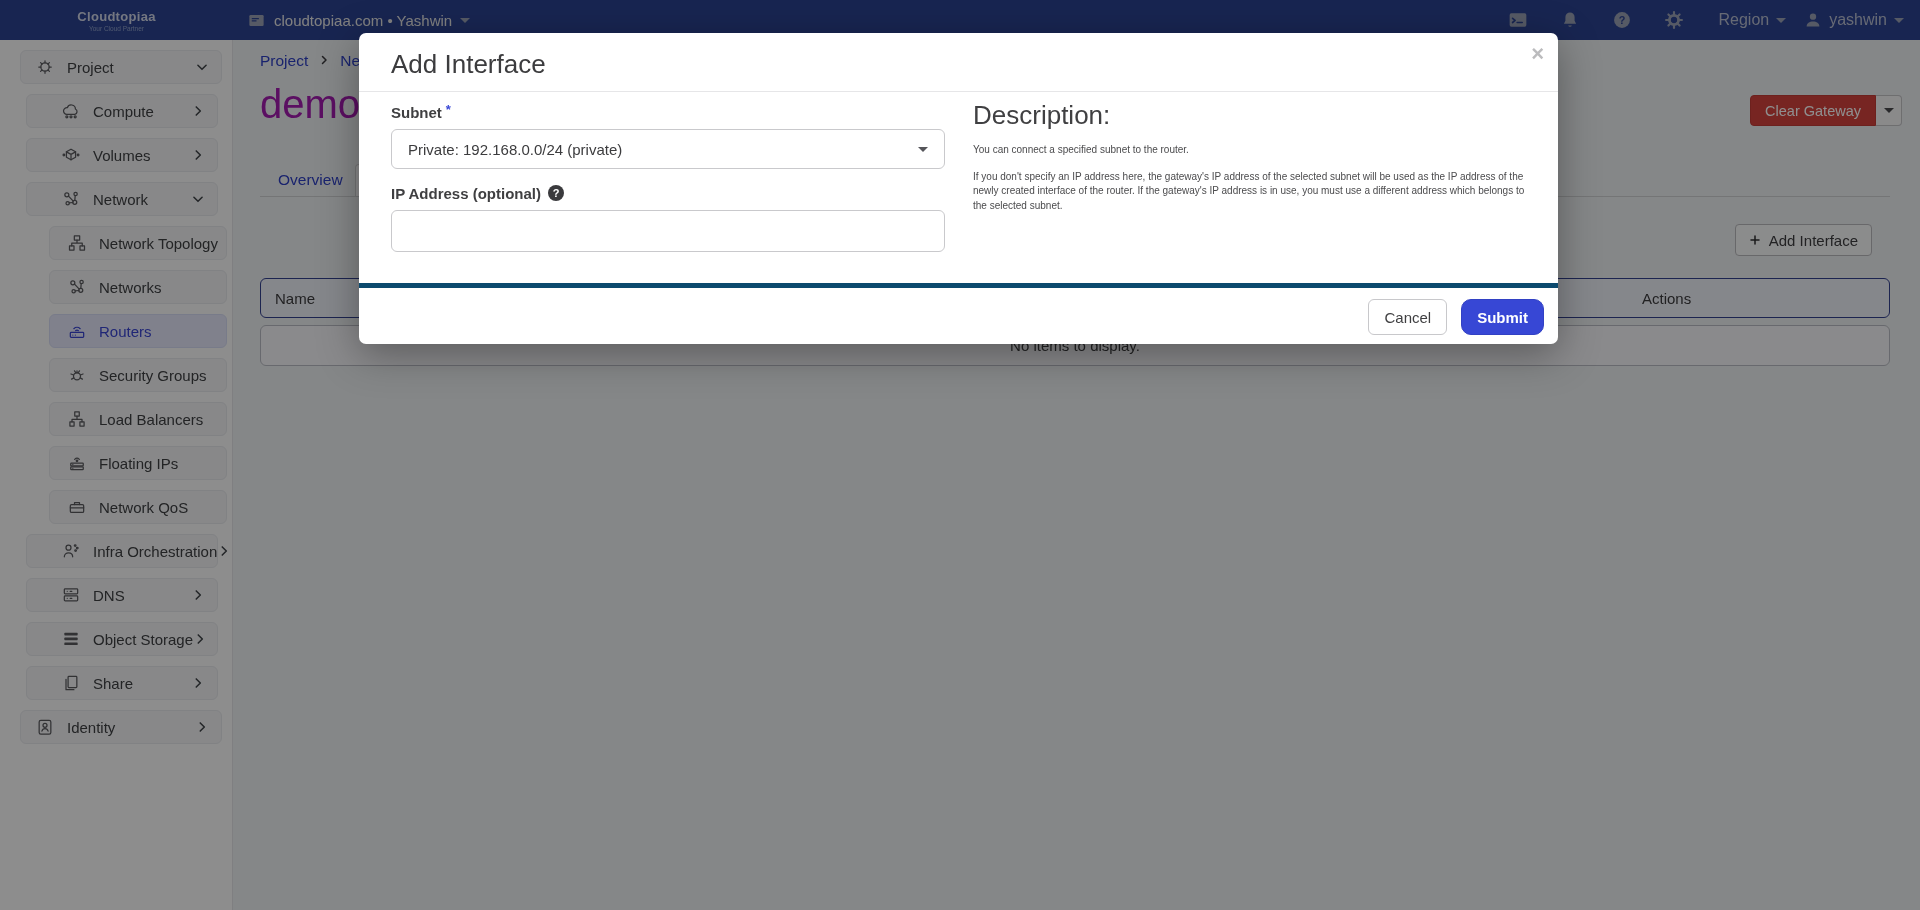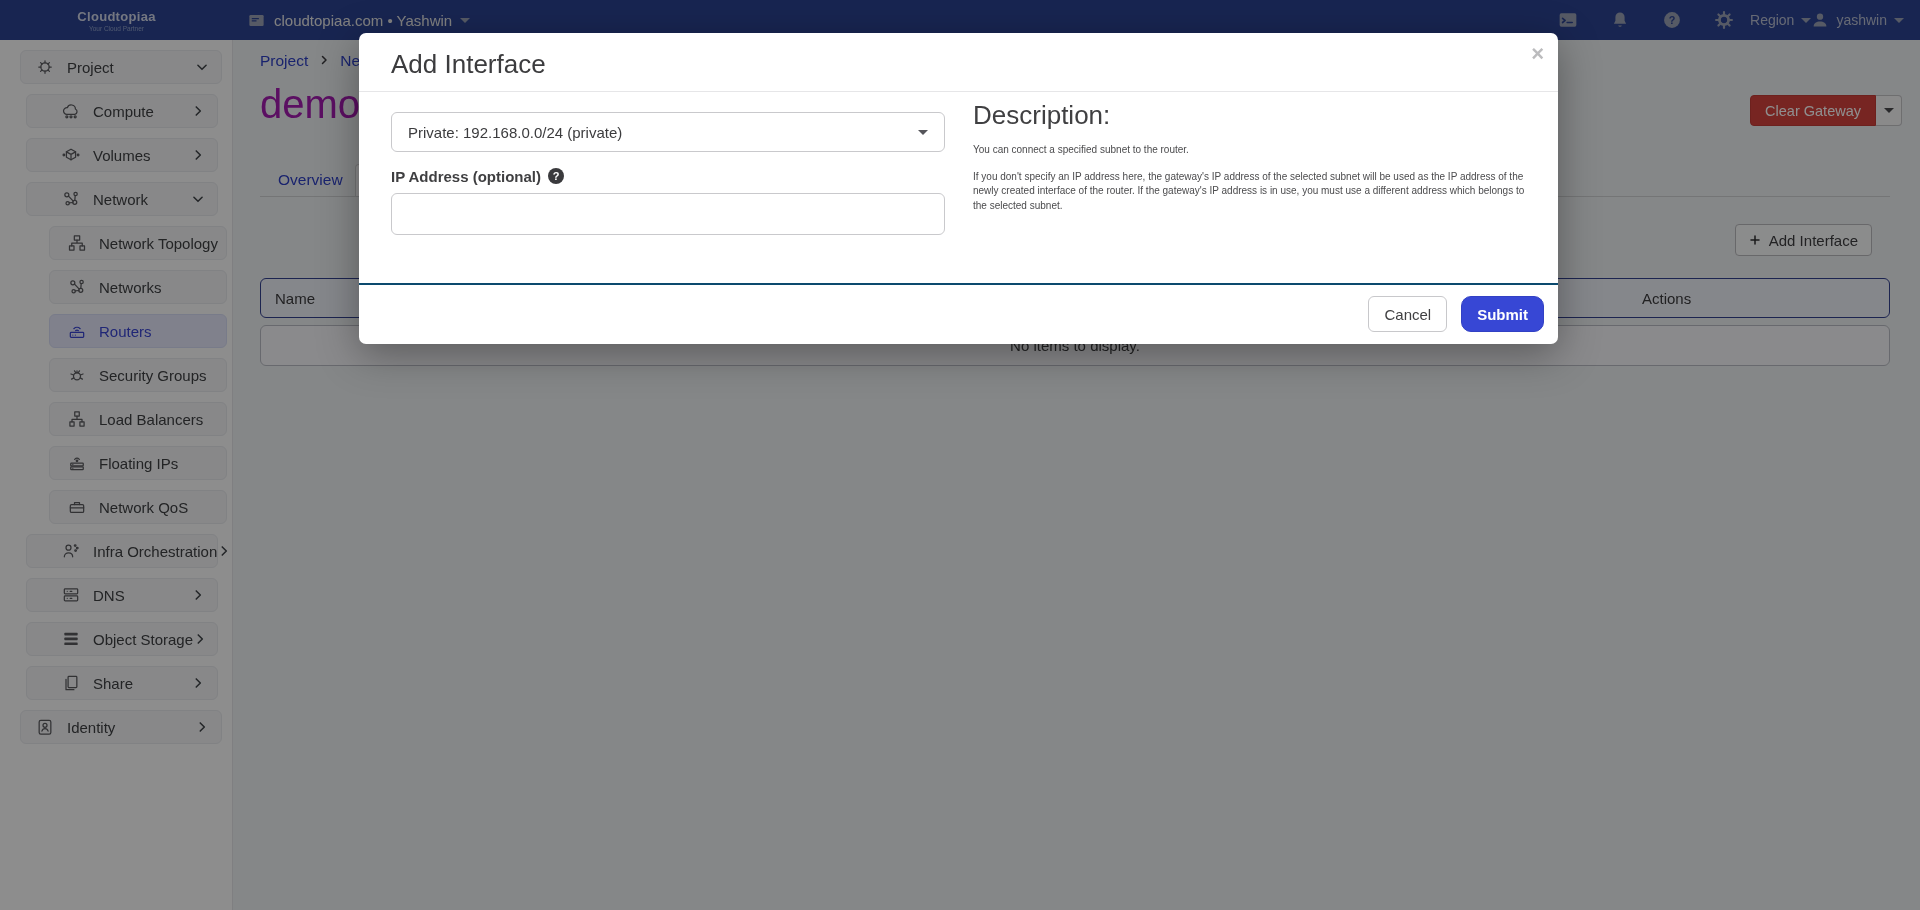--- a/index.html
+++ b/index.html
@@ -12,21 +12,21 @@
   .brand { width:233px; display:flex; flex-direction:column; align-items:center; }
   .brand-title { color:#cfd5e6; font-weight:bold; font-size:13px; letter-spacing:.3px; }
   .brand-tag { color:#8fa0c8; font-size:6.5px; margin-top:1px; }
   .nav-context { display:flex; align-items:center; gap:8px; color:#e5e5e5;
     font-size:15px; margin-left:14px; cursor:pointer; }
   .nav-right { margin-left:auto; display:flex; align-items:center; gap:0;
     padding-right:16px; }
   .nav-icon-btn { width:52px; height:40px; display:flex; align-items:center;
     justify-content:center; cursor:pointer; }
   .nav-drop { display:flex; align-items:center; gap:7px; color:#b7bdd0;
-    font-size:14px; cursor:pointer;justify-content:space-between; }
+    font-size:16px; margin-left:18px; cursor:pointer;justify-content:space-between; }
   .caret { width:0; height:0; border-left:5px solid transparent;
     border-right:5px solid transparent; border-top:5px solid #9aa1b5; }
   .caret.dark { border-top-color:#4a4a4e; }
 
   
   .sidebar { position:absolute; left:0; top:40px; width:233px; height:870px;
     background:#fbfbfc; border-right:1px solid #e2e3e6; z-index:5; }
   .side-item { position:absolute; height:34px; background:#f2f3f5;
     border:1px solid #e7e8eb; border-radius:6px; display:flex; align-items:center;
     cursor:pointer; color:#3f4043; font-size:15px; }
@@ -105,21 +105,21 @@
   .fake-select .caret { margin-left:auto; border-top-color:#55555a; }
   .text-input { margin-top:8px; width:554px; height:42px; border:1px solid #c9c9cc;
     border-radius:6px; padding:0 14px; font-size:15px; color:#3c3c3e;
     font-family:"Liberation Sans",sans-serif; }
   .help-dot { width:16px; height:16px; border-radius:50%; background:#3a3a3d;
     color:#fff; font-size:11px; font-weight:bold; display:inline-flex;
     align-items:center; justify-content:center; margin-left:3px; cursor:pointer; }
   .desc-col { position:absolute; left:614px; top:8px; width:552px; }
   .desc-title { font-size:26px; color:#404042; font-weight:400; }
   .desc-p { font-size:10px; color:#4b4b4d; line-height:1.45; margin-top:12px; }
-  .modal-footer { position:relative; height:60px; border-top:2px solid #0c4a6e; }
+  .modal-footer { position:relative; height:60px; border-top:5px solid #0c4a6e; }
   .modal-footer .btns { position:absolute; right:14px; top:11px; display:flex; gap:14px; }
   .btn-cancel { height:36px; padding:0 15px; background:#fff; border:1px solid #c8c8cb;
     border-radius:6px; font-size:15px; color:#3f3f41; cursor:pointer;
     font-family:"Liberation Sans",sans-serif; }
   .btn-submit { height:36px; padding:0 15px; background:#3747d5; border:1px solid #3241c4;
     border-radius:10px; font-size:15px; color:#fff; font-weight:bold; cursor:pointer;
     font-family:"Liberation Sans",sans-serif; }
 </style>
 </head>
 <body>
@@ -421,20 +421,24 @@
 <div class="backdrop"></div>
 
 <div class="modal">
   <div class="modal-header">
     <div class="modal-title">Add Interface</div>
     <div class="modal-close">×</div>
   </div>
 
   <div class="modal-body">
     <div class="form-col">
+      <div class="form-label">
+        <span>Subnet</span>
+        <span class="req">*</span>
+      </div>
       <div class="fake-select">
         <span>Private: 192.168.0.0/24 (private)</span>
         <span class="caret"></span>
       </div>
 
       <div class="form-label" style="margin-top:16px">
         <span>IP Address (optional)</span>
         <span class="help-dot">?</span>
       </div>
       <input class="text-input" type="text" style="">

